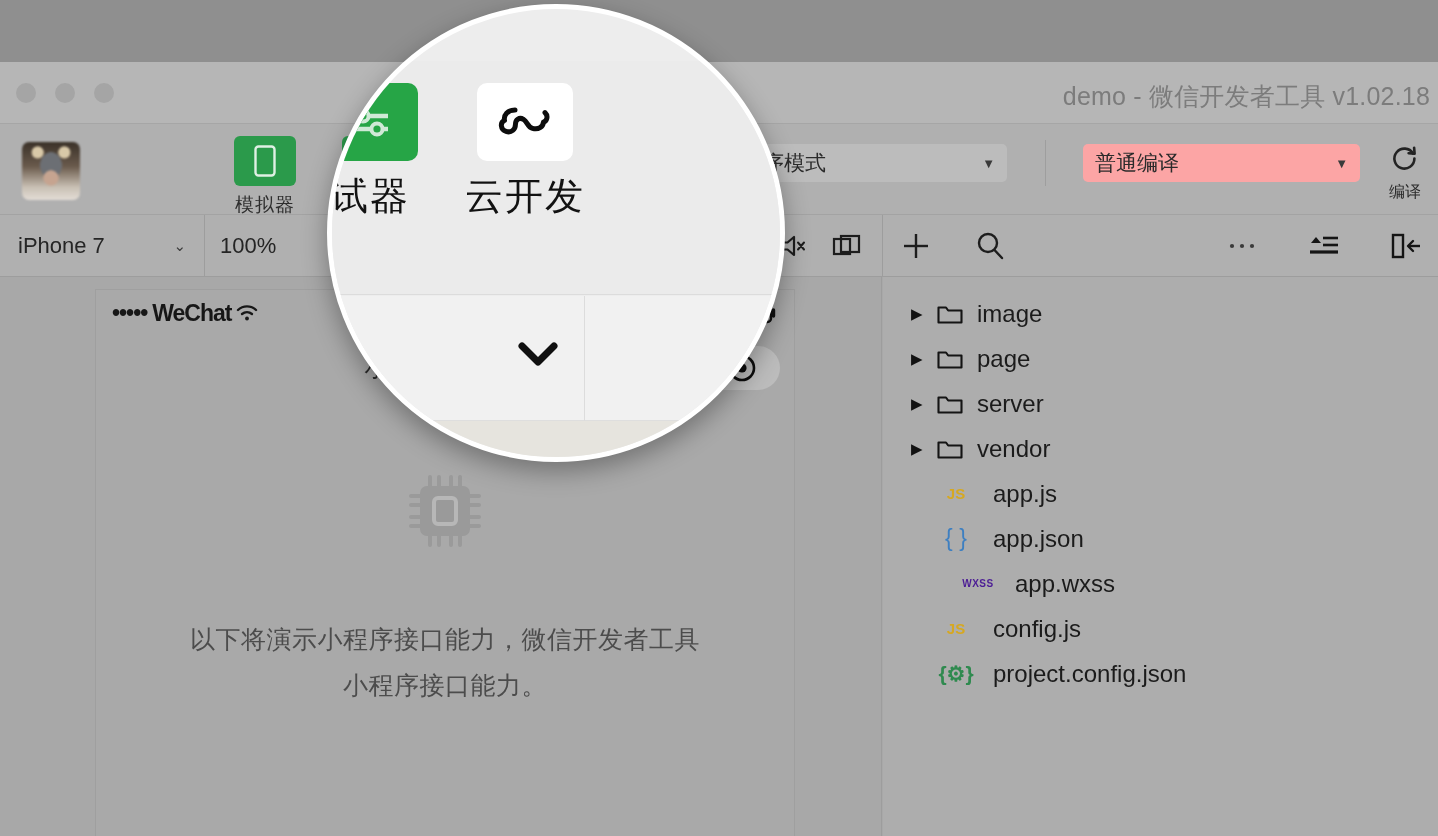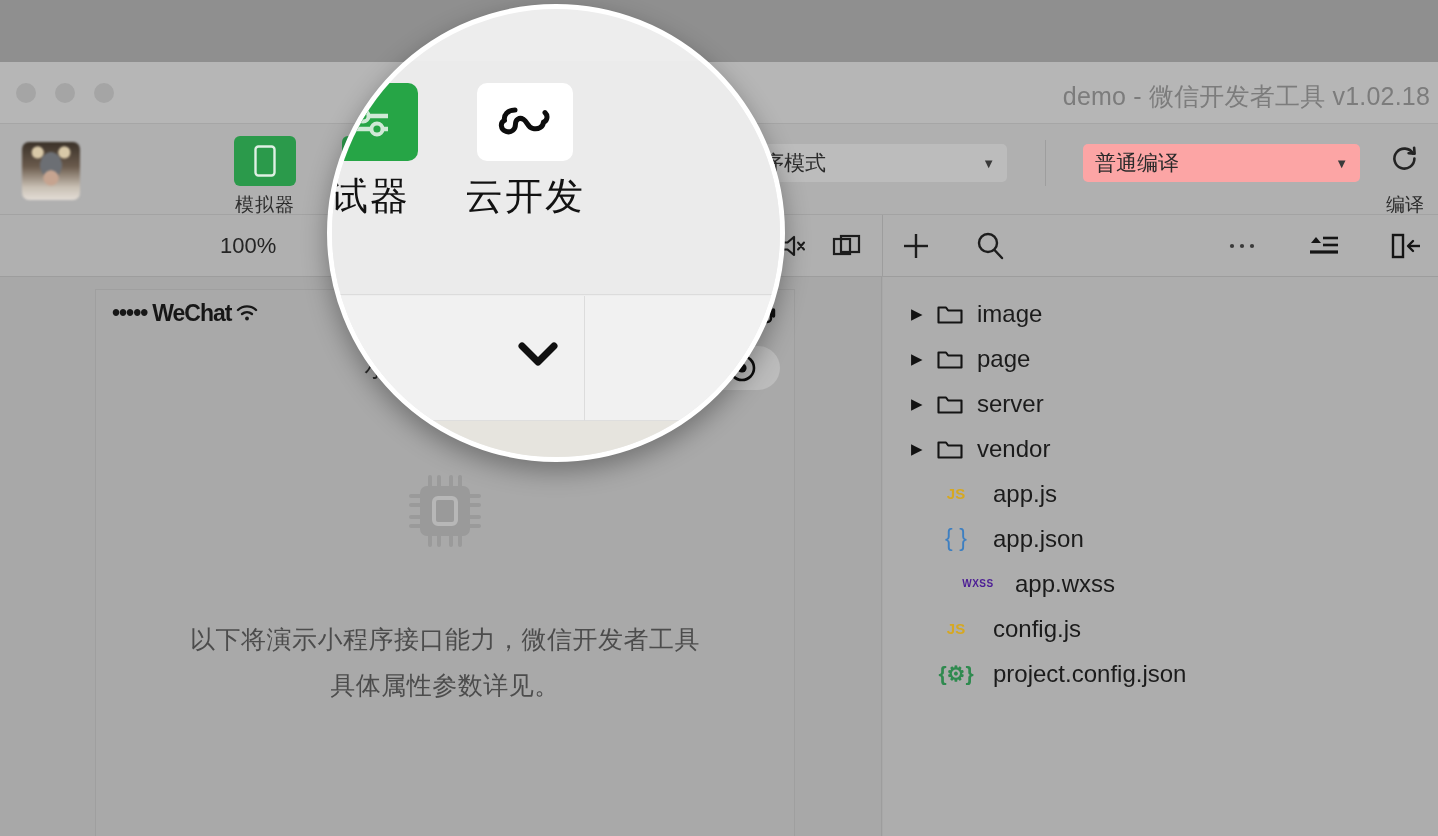--- a/index.html
+++ b/index.html
@@ -84,21 +84,21 @@
     background:#fca5a5; border-radius:5px;
     display:flex; align-items:center; padding:0 12px;
     font-size:21px; color:#2b2b2b;
   }
   .compile-select .caret{ margin-left:auto; font-size:13px; color:#3a3a3a; }
 
   .compile-btn{
     position:absolute; left:1376px; top:12px; width:58px; text-align:center;
   }
   .compile-btn .cb-ico{ height:44px; display:flex; align-items:center; justify-content:center; }
-  .compile-btn .cb-lbl{ font-size:19px; color:#2b2b2b; margin-top:12px; }
+  .compile-btn .cb-lbl{ font-size:16px; color:#2b2b2b; margin-top:2px; }
 
   
   .subbar{
     position:relative; height:62px; width:100%;
     background:#b0b0b0;
     border-bottom:1px solid #9d9d9d;
   }
   .device-sel{
     position:absolute; left:0; top:0; width:205px; height:61px;
     display:flex; align-items:center; padding:0 18px;
@@ -288,20 +288,24 @@
           <svg width="30" height="30" viewBox="0 0 30 30">
             <path d="M23 10.5 A10 10 0 1 0 24.4 15.6" fill="none" stroke="#232323" stroke-width="2.6" stroke-linecap="round"></path>
             <path d="M18.6 10.2 L24.6 10.6 L24.1 4.7" fill="none" stroke="#232323" stroke-width="2.6" stroke-linecap="round" stroke-linejoin="round"></path>
           </svg>
         </div>
         <div class="cb-lbl">编译</div>
       </div>
     </div>
 
     <div class="subbar">
+      <div class="device-sel">
+        <span>iPhone 7</span>
+        <span class="caret">⌄</span>
+      </div>
       <div class="zoom-sel">
         <span>100%</span>
       </div>
 
       <div class="sb-icons">
         <span>
           <svg width="30" height="26" viewBox="0 0 30 26">
             <path d="M3 9.5 h4.5 L14 4 v18 L7.5 16.5 H3 z" fill="none" stroke="#1d1d1d" stroke-width="2.2" stroke-linejoin="round"></path>
             <path d="M18 9.5 l6 7 M24 9.5 l-6 7" stroke="#1d1d1d" stroke-width="2" stroke-linecap="round"></path>
           </svg>
@@ -423,21 +427,21 @@
                     <line x1="5" y1="54" x2="14" y2="54"></line>
                   <line x1="64" y1="24" x2="73" y2="24"></line>
                     <line x1="64" y1="33" x2="73" y2="33"></line>
                   <line x1="64" y1="45" x2="73" y2="45"></line>
                     <line x1="64" y1="54" x2="73" y2="54"></line>
                 </g>
               </svg>
             </span>
             <div class="desc">
               <div>以下将演示小程序接口能力，微信开发者工具</div>
-              <div>具体属性参数详见。</div>
+              <div>小程序接口能力。</div>
             </div>
           </div>
 
         </div>
       </div>
 
       <div class="tree-pane">
 
         <div class="tree-row">
           <span class="tri">▶</span>

